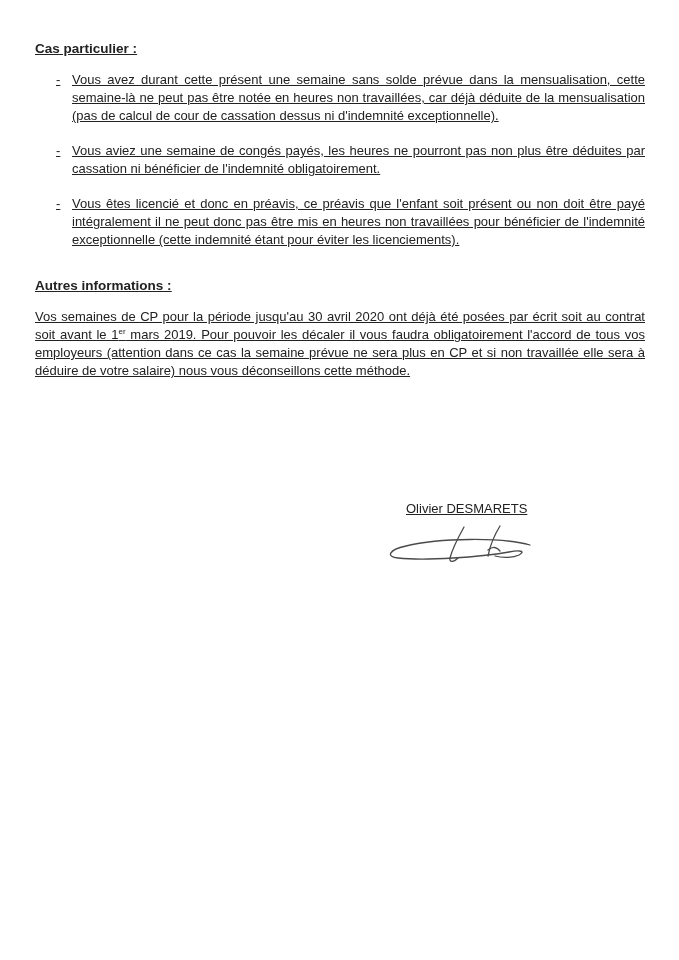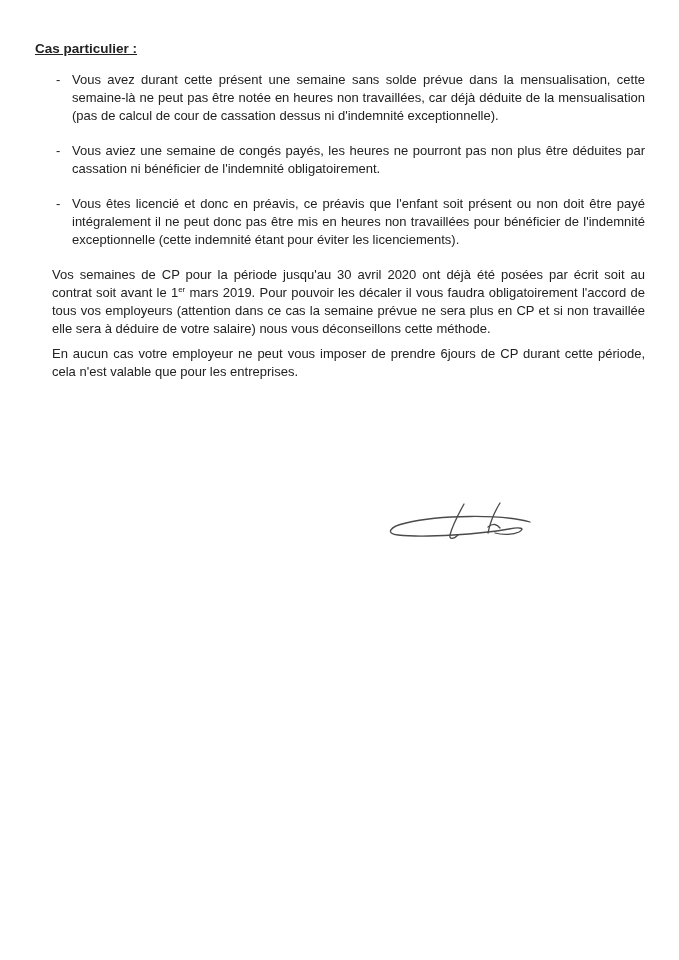--- a/index.html
+++ b/index.html
@@ -14,20 +14,21 @@
     height: 960px;
     margin: 0 auto;
     background: #ffffff;
     box-sizing: border-box;
     padding: 40px 34px 0 35px;
     font-family: "Liberation Sans", "DejaVu Sans", sans-serif;
     font-size: 13px;
     line-height: 18px;
     color: #222222;
     overflow: hidden;
+    text-decoration: underline;
   }
   .heading {
     font-size: 13.5px;
     font-weight: bold;
     text-decoration: underline;
     margin: 0 0 13px 0;
     line-height: 18px;
     text-align: left;
   }
   .heading.second {
@@ -45,21 +46,21 @@
   .bullet-dash {
     flex: 0 0 16px;
     margin-left: 21px;
     text-align: left;
   }
   .bullet-text {
     flex: 1;
     text-align: justify;
   }
   p.para {
-    margin: 0 0 7px 17px;
+    margin: 0 0 7px 0;
     text-align: justify;
   }
   sup.sup-er {
     font-size: 8px;
     line-height: 0;
     vertical-align: super;
   }
   .sig-block {
     margin: 120px 0 0 371px;
     text-align: left;
@@ -88,28 +89,29 @@
     <li class="bullet">
       <span class="bullet-dash">-</span>
       <span class="bullet-text">Vous aviez une semaine de congés payés, les heures ne pourront pas non plus être déduites par cassation ni bénéficier de l'indemnité obligatoirement.</span>
     </li>
     <li class="bullet">
       <span class="bullet-dash">-</span>
       <span class="bullet-text">Vous êtes licencié et donc en préavis, ce préavis que l'enfant soit présent ou non doit être payé intégralement il ne peut donc pas être mis en heures non travaillées pour bénéficier de l'indemnité exceptionnelle (cette indemnité étant pour éviter les licenciements).</span>
     </li>
   </ul>
 
+  <h1 class="heading second">Autres informations :</h1>
 
   <p class="para">
     <span>Vos semaines de CP pour la période jusqu'au 30 avril 2020 ont déjà été posées par écrit soit au contrat soit avant le 1</span><sup class="sup-er">er</sup><span> mars 2019. Pour pouvoir les décaler il vous faudra obligatoirement l'accord de tous vos employeurs (attention dans ce cas la semaine prévue ne sera plus en CP et si non travaillée elle sera à déduire de votre salaire) nous vous déconseillons cette méthode.</span>
   </p>
 
-  <p class="para">En aucun cas votre employeur ne peut vous imposer de prendre 6jours de CP durant cette période, cela n'est valable que pour les entreprises.</p>
 
   <div class="sig-block">
+    <div class="sig-line">Olivier DESMARETS</div>
     <svg class="sig-scribble" width="152" height="44" viewBox="0 0 152 44" aria-hidden="true">
       <g fill="none" stroke="#4a4a4a" stroke-width="1.3" stroke-linecap="round">
         <path d="M146 21 C118 13 55 14 22 22 C4 26 2 33 14 34 C42 37 96 33 125 28 C136 26 142 27 135 31 C129 34 118 34 111 32"></path>
         <path d="M80 3 C75 12 68 26 66 34 C65 38 69 39 74 34"></path>
         <path d="M116 2 C111 10 106 22 104 32"></path>
         <path d="M104 26 C109 22 113 23 116 27"></path>
       </g>
     </svg>
   </div>
 

